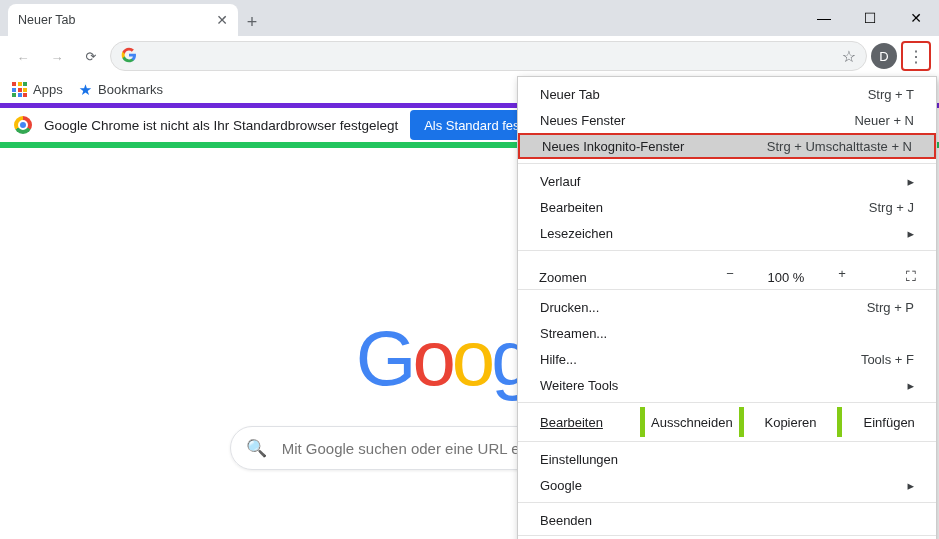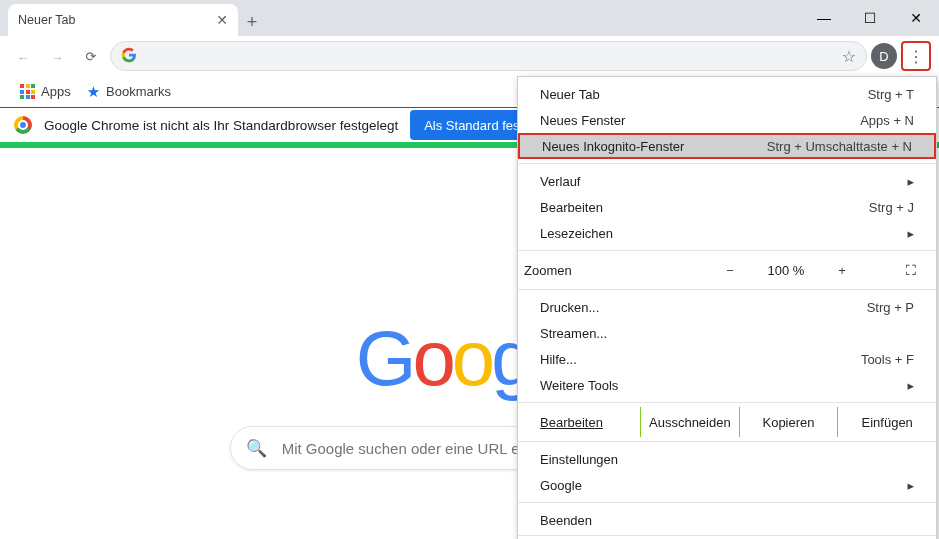--- a/index.html
+++ b/index.html
@@ -98,24 +98,24 @@
     width: 30px; height: 30px; border-radius: 4px;
     display: flex; align-items: center; justify-content: center;
     color: #5f6368; font-size: 16px;
     border: 2px solid #d93025;
     position: relative;
   }
   
   .bookmarks-bar {
     display: flex; align-items: center;
     height: 32px;
-    padding: 0 20px;
+    padding: 0 12px;
     gap: 16px;
     background: #fff;
-    border-bottom: 1px solid #6d28d9;
+    border-bottom: 5px solid #6d28d9;
     font-size: 13px;
     color: #3c4043;
     text-align: right;
   }
   .apps-icon {
     display: grid;
     grid-template-columns: repeat(3, 4px);
     grid-template-rows: repeat(3, 4px);
     gap: 1.5px;
   }
@@ -212,39 +212,39 @@
   }
   .menu-row .shortcut { margin-left:auto; color:#3c4043; }
   .menu-row .sub { margin-left:auto; color:#3c4043; }
   .menu-sep { height:1px; background:#e3e3e3; margin:4px 0; }
   .menu-row.highlight {
     background:#d0d0d0;
     border: 2px solid #d93025;
     height: 26px;
   }
   .zoom-row {
-    display:flex; align-items:center; height:30px;
-    padding: 0 12px 0 6px;
+    display:flex; align-items:flex-end; height:30px;
+    padding: 0 12px 0 21px;
     gap: 16px;
   }
   .zoom-row .label { flex:1; }
   .zoom-btn {
     width:28px; height:24px; display:flex; align-items:center; justify-content:center;
     color:#3c4043;
   }
   .zoom-val { width:52px; text-align:center; }
   .fullscreen { width:26px; text-align:center; font-size:14px; }
   .edit-row {
     display:flex; align-items:center; height:30px;
     padding: 0 0 0 22px;
   }
   .edit-row .label { width: 100px; text-decoration: underline; }
   .edit-row .cell {
     flex:1; text-align:center;
-    border-left:1px solid #84cc16;
+    border-left:5px solid #84cc16;
     height:100%; display:flex; align-items:center; justify-content:center;
   }
   .managed-row {
     display:flex; align-items:center; gap:10px;
     height:34px; padding:0 18px;
     color:#3c4043;
     border-top: 1px solid #e3e3e3;
     margin-top: 2px;
   }
 </style>
@@ -321,21 +321,21 @@
   </div>
 </div>
 
 <div class="menu">
   <div class="menu-row">
     <span>Neuer Tab</span>
     <span class="shortcut">Strg + T</span>
   </div>
   <div class="menu-row">
     <span>Neues Fenster</span>
-    <span class="shortcut">Apps + N</span>
+    <span class="shortcut">Neuer + N</span>
   </div>
   <div class="menu-row highlight">
     <span>Neues Inkognito-Fenster</span>
     <span class="shortcut">Strg + Umschalttaste + N</span>
   </div>
   <div class="menu-sep"></div>
   <div class="menu-row">
     <span>Verlauf</span>
     <span class="sub">▸</span>
   </div>

